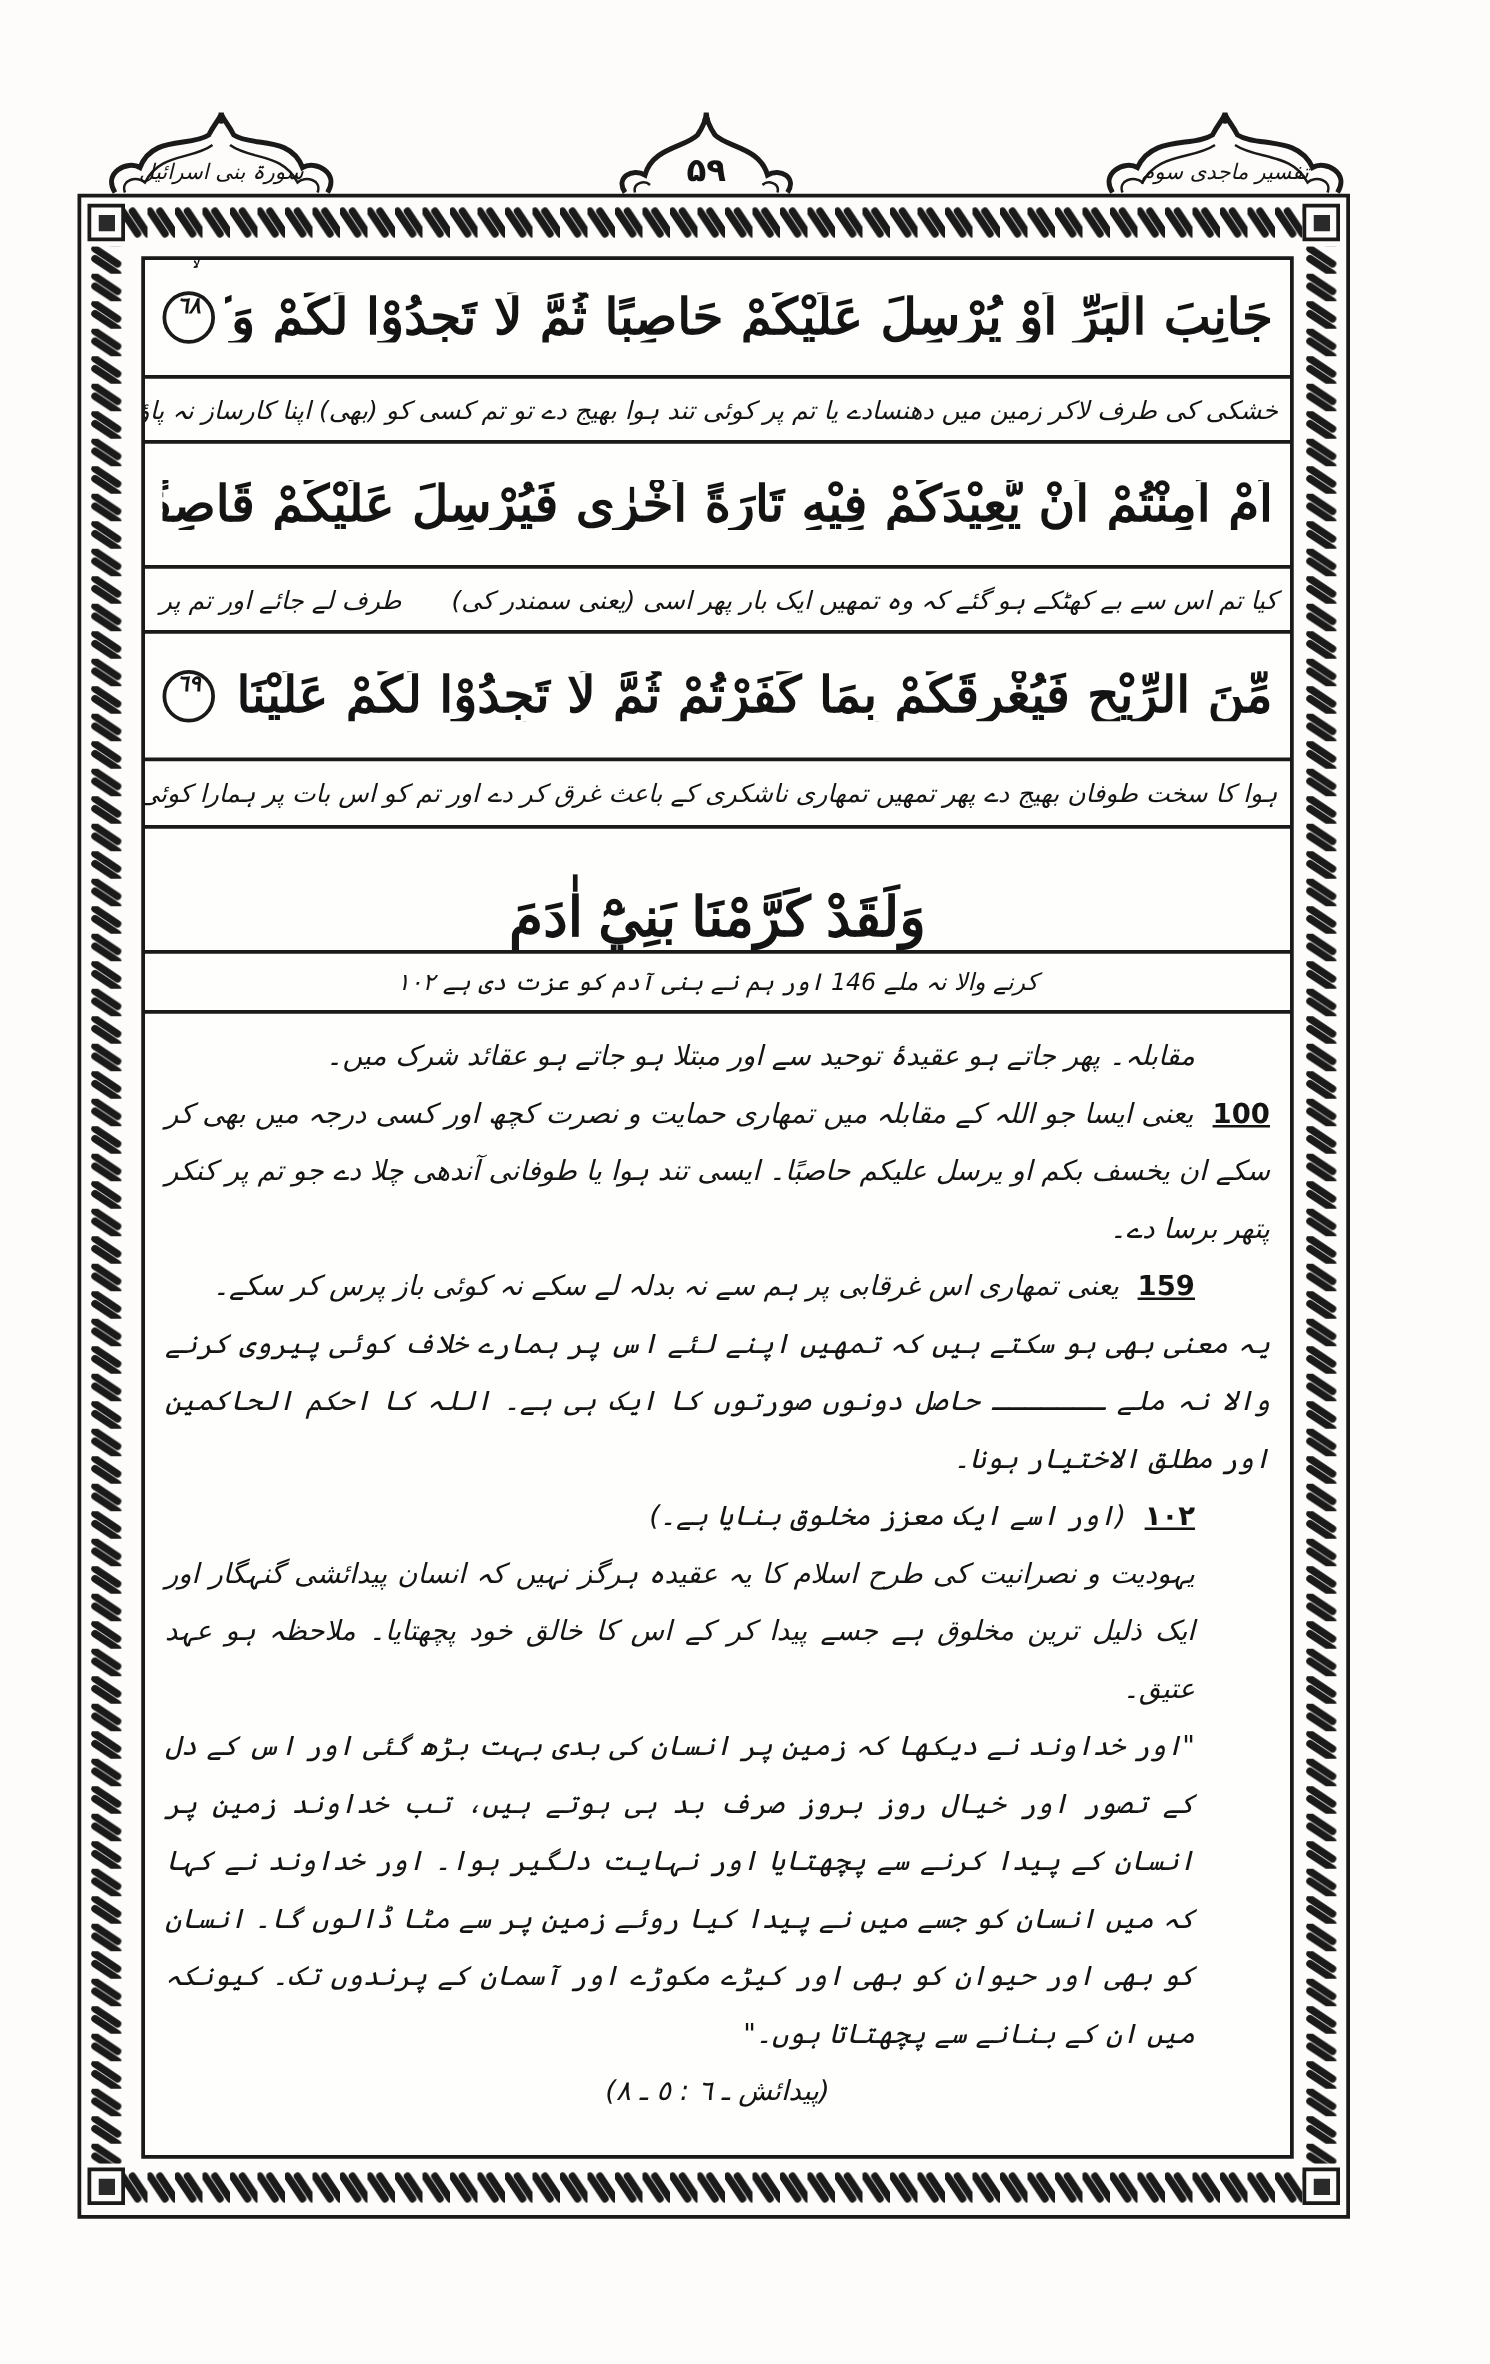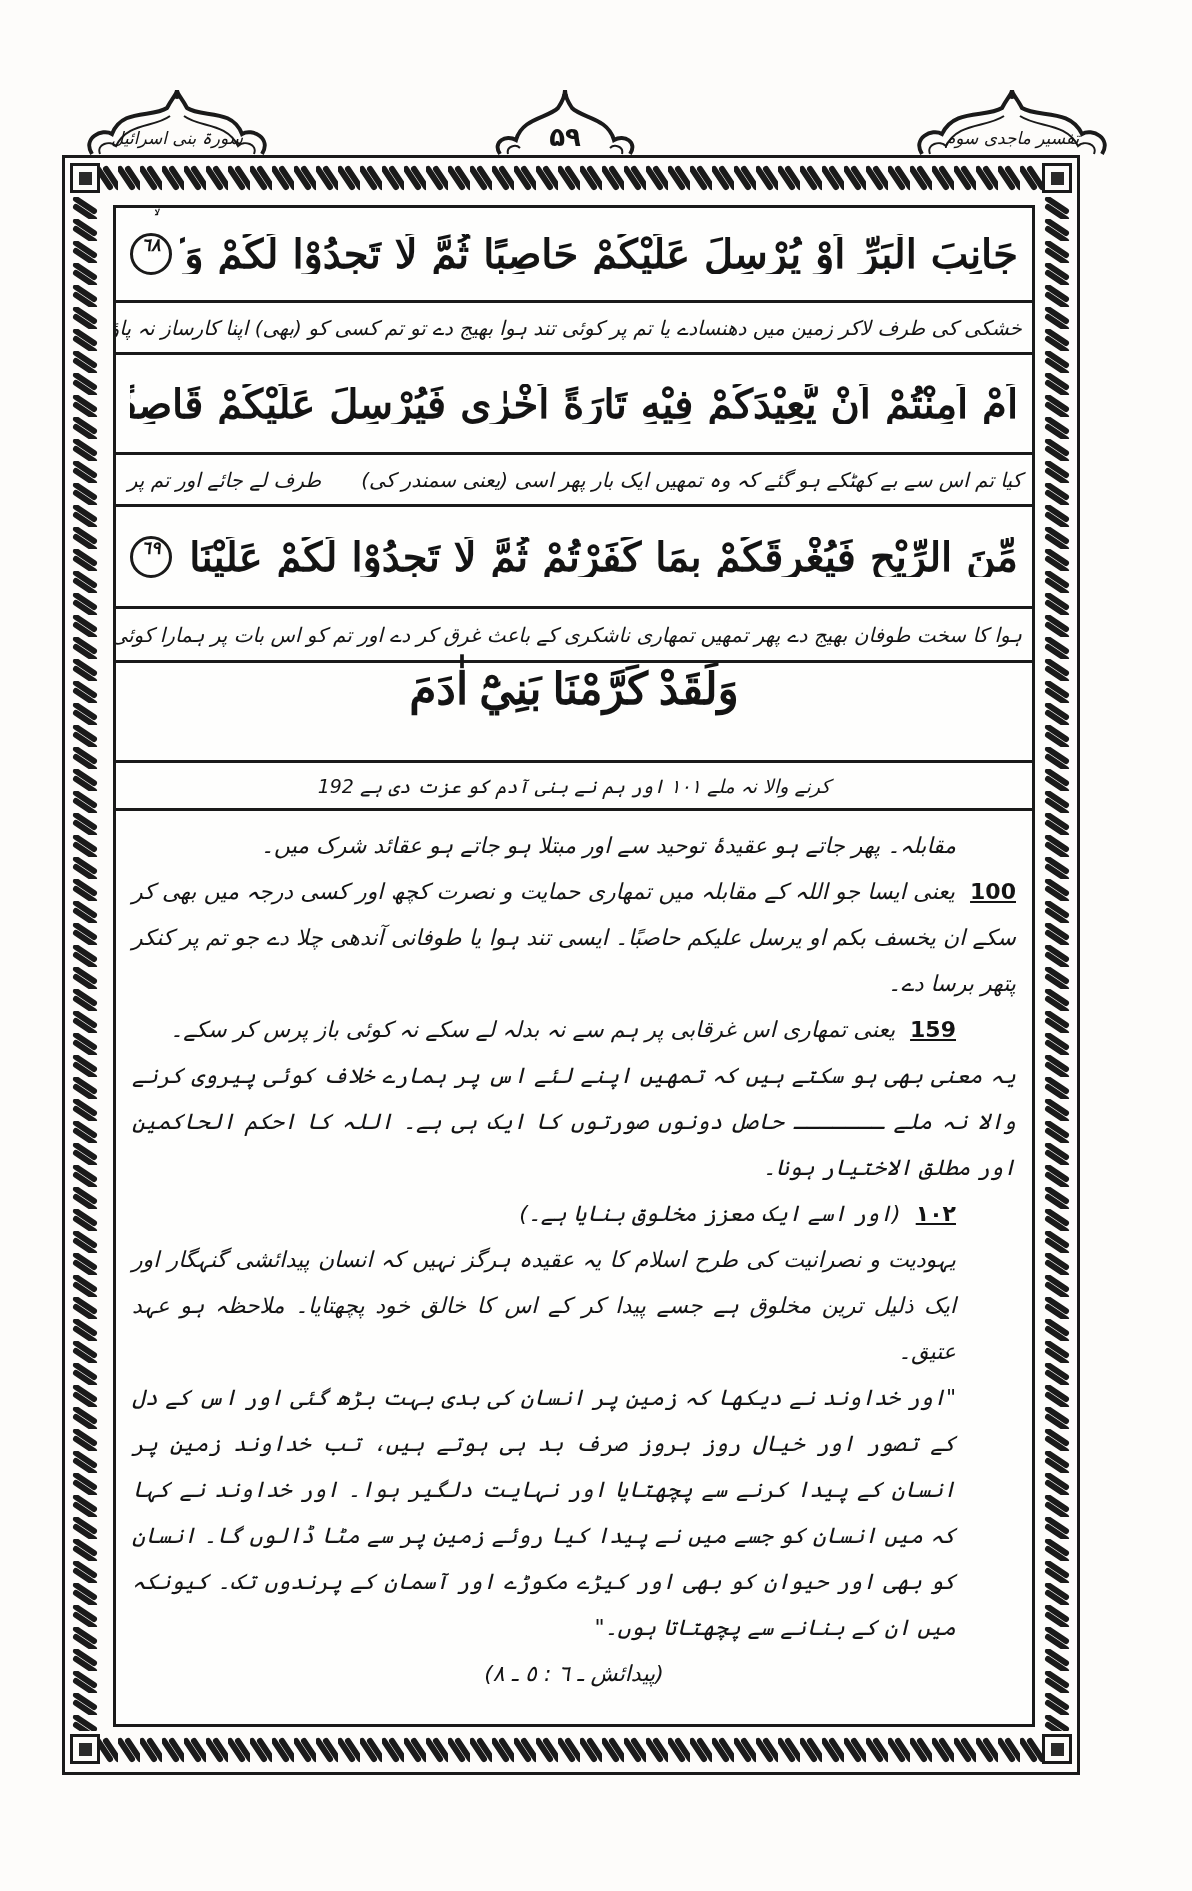--- a/index.html
+++ b/index.html
@@ -51,22 +51,22 @@
     justify-content: center; font-size: 18px; font-weight: bold;
     margin-right: 8px; flex: 0 0 auto; position: relative; font-style: italic;
   }
   .waqf { position: absolute; top: -26px; font-size: 18px; }
   .trans {
     direction: rtl; font-size: 20px; font-style: italic; padding: 0 10px;
     display: flex; align-items: center; white-space: nowrap; overflow: hidden;
   }
   .trans .gap { display: inline-block; width: 40px; }
   .heading-ayah {
-    direction: rtl; text-align: center; font-family: Liberation Serif, serif;
-    font-size: 44px; font-weight: bold; display: flex; align-items: flex-start; justify-content: center;
+    direction: rtl; text-align: center; font-family: Liberation Sans, sans-serif;
+    font-size: 44px; font-weight: bold; display: flex; align-items: flex-end; justify-content: center;
   }
   .trans-center { justify-content: center; font-size: 19px; }
 
   .commentary {
     position: absolute; left: 0; right: 0; top: 605px; bottom: 0;
     direction: rtl; padding: 10px 16px 0 16px;
     font-size: 22px; font-style: italic; line-height: 46px;
   }
   .para { margin: 0; text-align: justify; }
   .para.indent { padding-right: 60px; }
@@ -87,21 +87,21 @@
 
 <div class="cartouche center" style="left:492px;width:146px;">
   <svg width="146" height="70" viewBox="0 0 146 70">
     <path d="M8 66 C0 54 14 46 24 52 C30 30 56 30 66 20 C70 14 73 8 73 2 C73 8 76 14 80 20 C90 30 116 30 122 52 C132 46 146 54 138 66" fill="none" stroke="#1a1a1a" stroke-width="4"></path>
     <path d="M16 66 C14 58 24 56 28 60 M130 66 C132 58 122 56 118 60" fill="none" stroke="#1a1a1a" stroke-width="2"></path>
     <circle cx="73" cy="8" r="3" fill="#1a1a1a"></circle>
   </svg>
   <span class="label">۵۹</span>
 </div>
 
-<div class="cartouche" style="left:912px;width:200px;text-align:right;">
+<div class="cartouche" style="left:880px;width:200px;text-align:right;">
   <svg width="200" height="70" viewBox="0 0 200 70">
     <path d="M10 66 C0 50 20 40 30 46 C42 20 74 30 90 20 C95 10 100 6 100 2 C100 6 105 10 110 20 C126 30 158 20 170 46 C180 40 200 50 190 66" fill="none" stroke="#1a1a1a" stroke-width="4"></path>
     <path d="M18 66 C14 56 28 52 34 58 C46 34 74 40 92 28 M182 66 C186 56 172 52 166 58 C154 34 126 40 108 28" fill="none" stroke="#1a1a1a" stroke-width="2"></path>
     <circle cx="100" cy="8" r="3" fill="#1a1a1a"></circle>
   </svg>
   <span class="label">تفسیر ماجدی سوم</span>
 </div>
 
 <div class="frame"></div>
 
@@ -164,21 +164,21 @@
 
   <div class="row trans" style="top:401px;height:54px;">
     <span>ہوا کا سخت طوفان بھیج دے پھر تمھیں تمھاری ناشکری کے باعث غرق کر دے اور تم کو اس بات پر ہمارا کوئی پیچھا</span>
   </div>
 
   <div class="row heading-ayah" style="top:455px;height:100px;">
     <span>وَلَقَدْ كَرَّمْنَا بَنِيْٓ اٰدَمَ</span>
   </div>
 
   <div class="row trans trans-center" style="top:555px;height:48px;">
-    <span>کرنے والا نہ ملے ۱۰۱ اور ہم نے بنی آدم کو عزت دی ہے 192</span>
+    <span>کرنے والا نہ ملے 146 اور ہم نے بنی آدم کو عزت دی ہے ۱۰۲</span>
   </div>
 
   <div class="commentary">
     <p class="para indent">
       <span>مقابلہ۔ پھر جاتے ہو عقیدۂ توحید سے اور مبتلا ہو جاتے ہو عقائد شرک میں۔</span>
     </p>
     <p class="para">
       <span class="note-mark">100</span>
       <span>یعنی ایسا جو اللہ کے مقابلہ میں تمھاری حمایت و نصرت کچھ اور کسی درجہ میں بھی کر سکے ان یخسف بکم او یرسل علیکم حاصبًا۔ ایسی تند ہوا یا طوفانی آندھی چلا دے جو تم پر کنکر پتھر برسا دے۔</span>
     </p>

